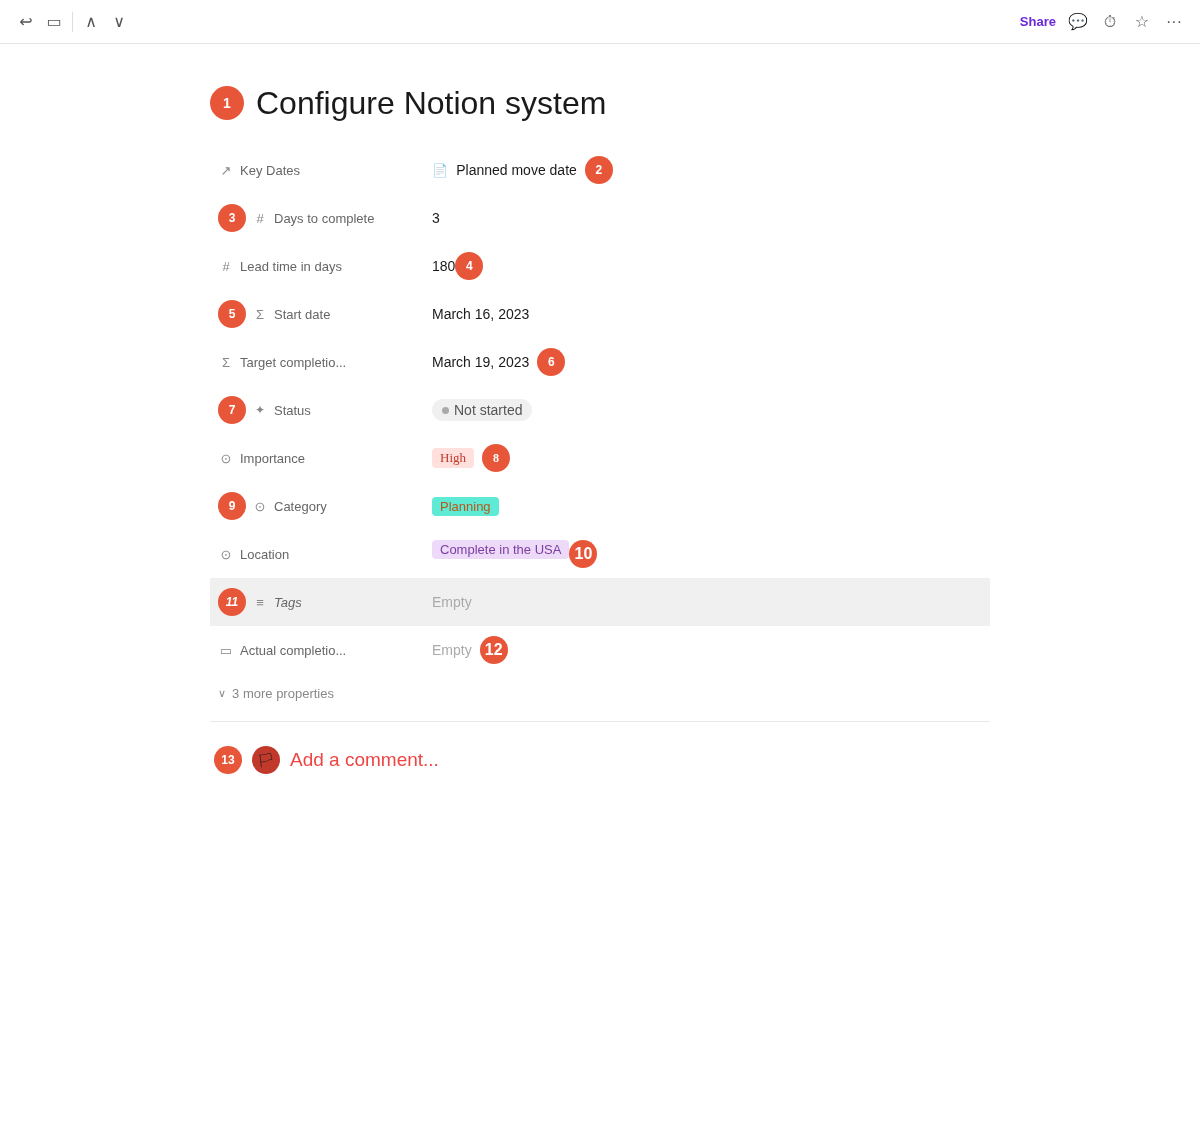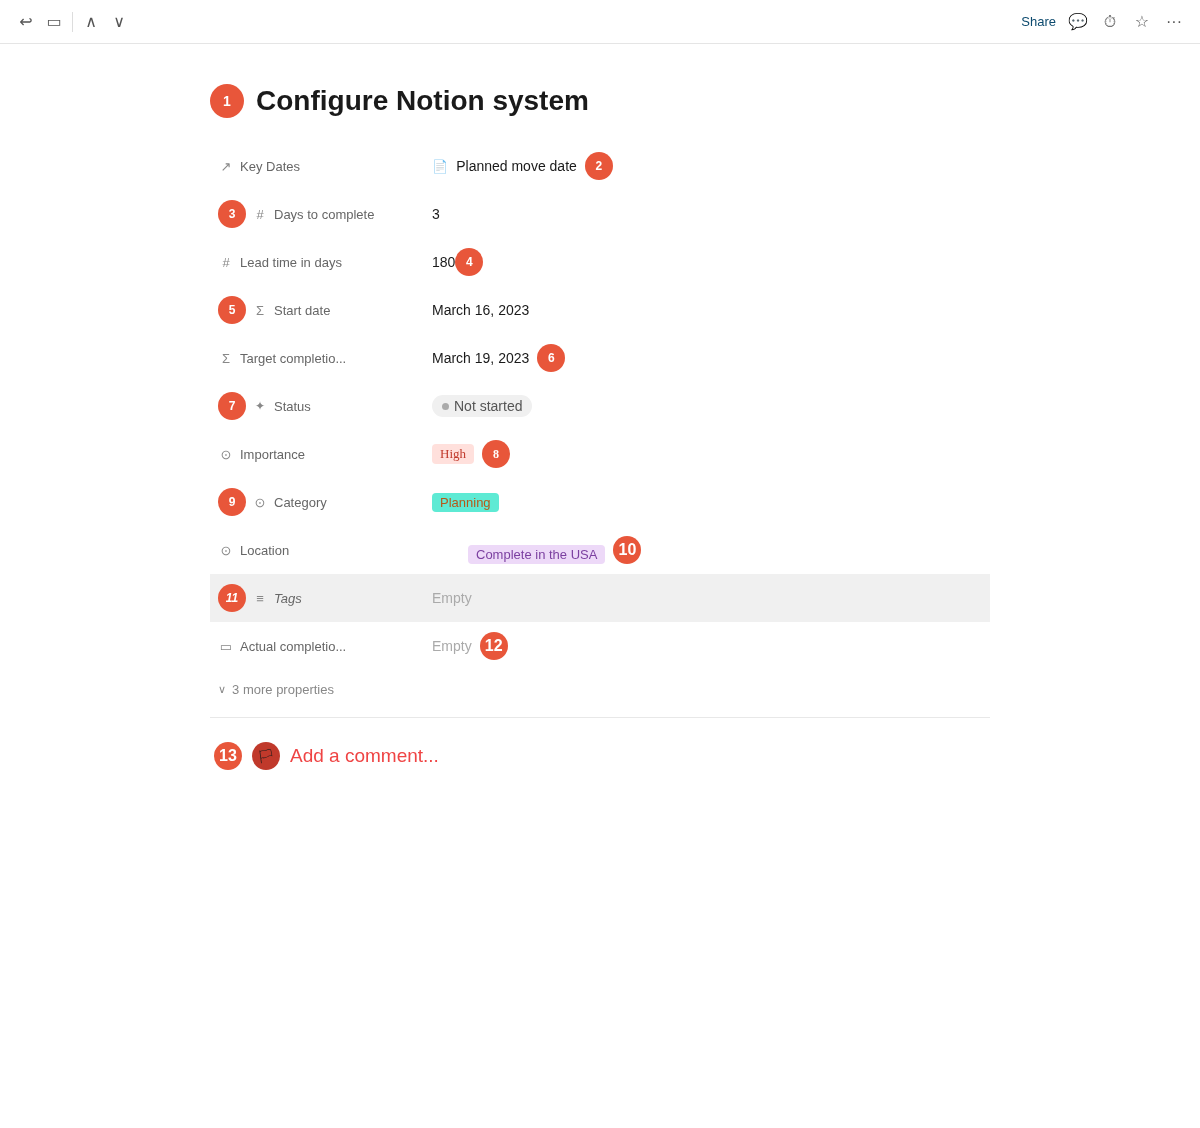--- a/index.html
+++ b/index.html
@@ -37,23 +37,23 @@
       font-size: 16px;
       cursor: pointer;
     }
     .divider-v {
       width: 1px;
       height: 20px;
       background: #ddd;
     }
     .share-btn {
       font-size: 13px;
-      color: #0c4a6e;
+      color: #6d28d9;
       cursor: pointer;
-      font-weight: 400;
+      font-weight: 700;
     }
     .page-container {
       max-width: 900px;
       margin: 0 auto;
       padding: 40px 60px 60px;
     }
     .page-title-row {
       display: flex;
       align-items: center;
       gap: 12px;
@@ -66,22 +66,22 @@
       background: #e8563a;
       color: white;
       font-size: 14px;
       font-weight: 700;
       display: flex;
       align-items: center;
       justify-content: center;
       flex-shrink: 0;
     }
     .page-title {
-      font-size: 28px;
-      font-weight: 700;
+      font-size: 32px;
+      font-weight: 400;
       color: #1a1a1a;
       line-height: 1.2;
     }
     .properties-table {
       width: 100%;
       border-collapse: collapse;
       margin-bottom: 8px;
     }
     .properties-table tr {
       height: 48px;
@@ -358,21 +358,21 @@
       </tr>
 
       <tr>
         <td class="prop-label-cell">
           <div class="prop-label">
             <span class="prop-icon">⊙</span>
             <span>Location</span>
           </div>
         </td>
         <td class="prop-value-cell">
-          <div style="display:flex;align-items:flex-end;gap:8px;margin-left:36px;">
+          <div style="display:flex;align-items:flex-start;">
             <span class="tag-badge tag-location">Complete in the USA</span>
             <div class="badge-circle" style="width:28px;height:28px;font-size:16px;">10</div>
           </div>
         </td>
       </tr>
 
       <tr class="row-highlighted">
         <td class="prop-label-cell">
           <div class="prop-label">
             <div style="display:flex;align-items:center;gap:6px;font-style:italic;">
@@ -406,19 +406,19 @@
   </table>
 
   <div class="more-props">
     <span style="font-size:11px;">∨</span>
     <span>3 more properties</span>
   </div>
 
   <div class="divider-h"></div>
 
   <div class="comment-row">
-    <div class="badge-circle" style="width:28px;height:28px;font-size:16px;">13</div>
+    <div class="badge-circle" style="width:28px;height:28px;font-size:12px;">13</div>
     <div class="avatar-flag">🏳</div>
     <span class="comment-placeholder">Add a comment...</span>
   </div>
 
 
 </div>
 
 </body></html>

